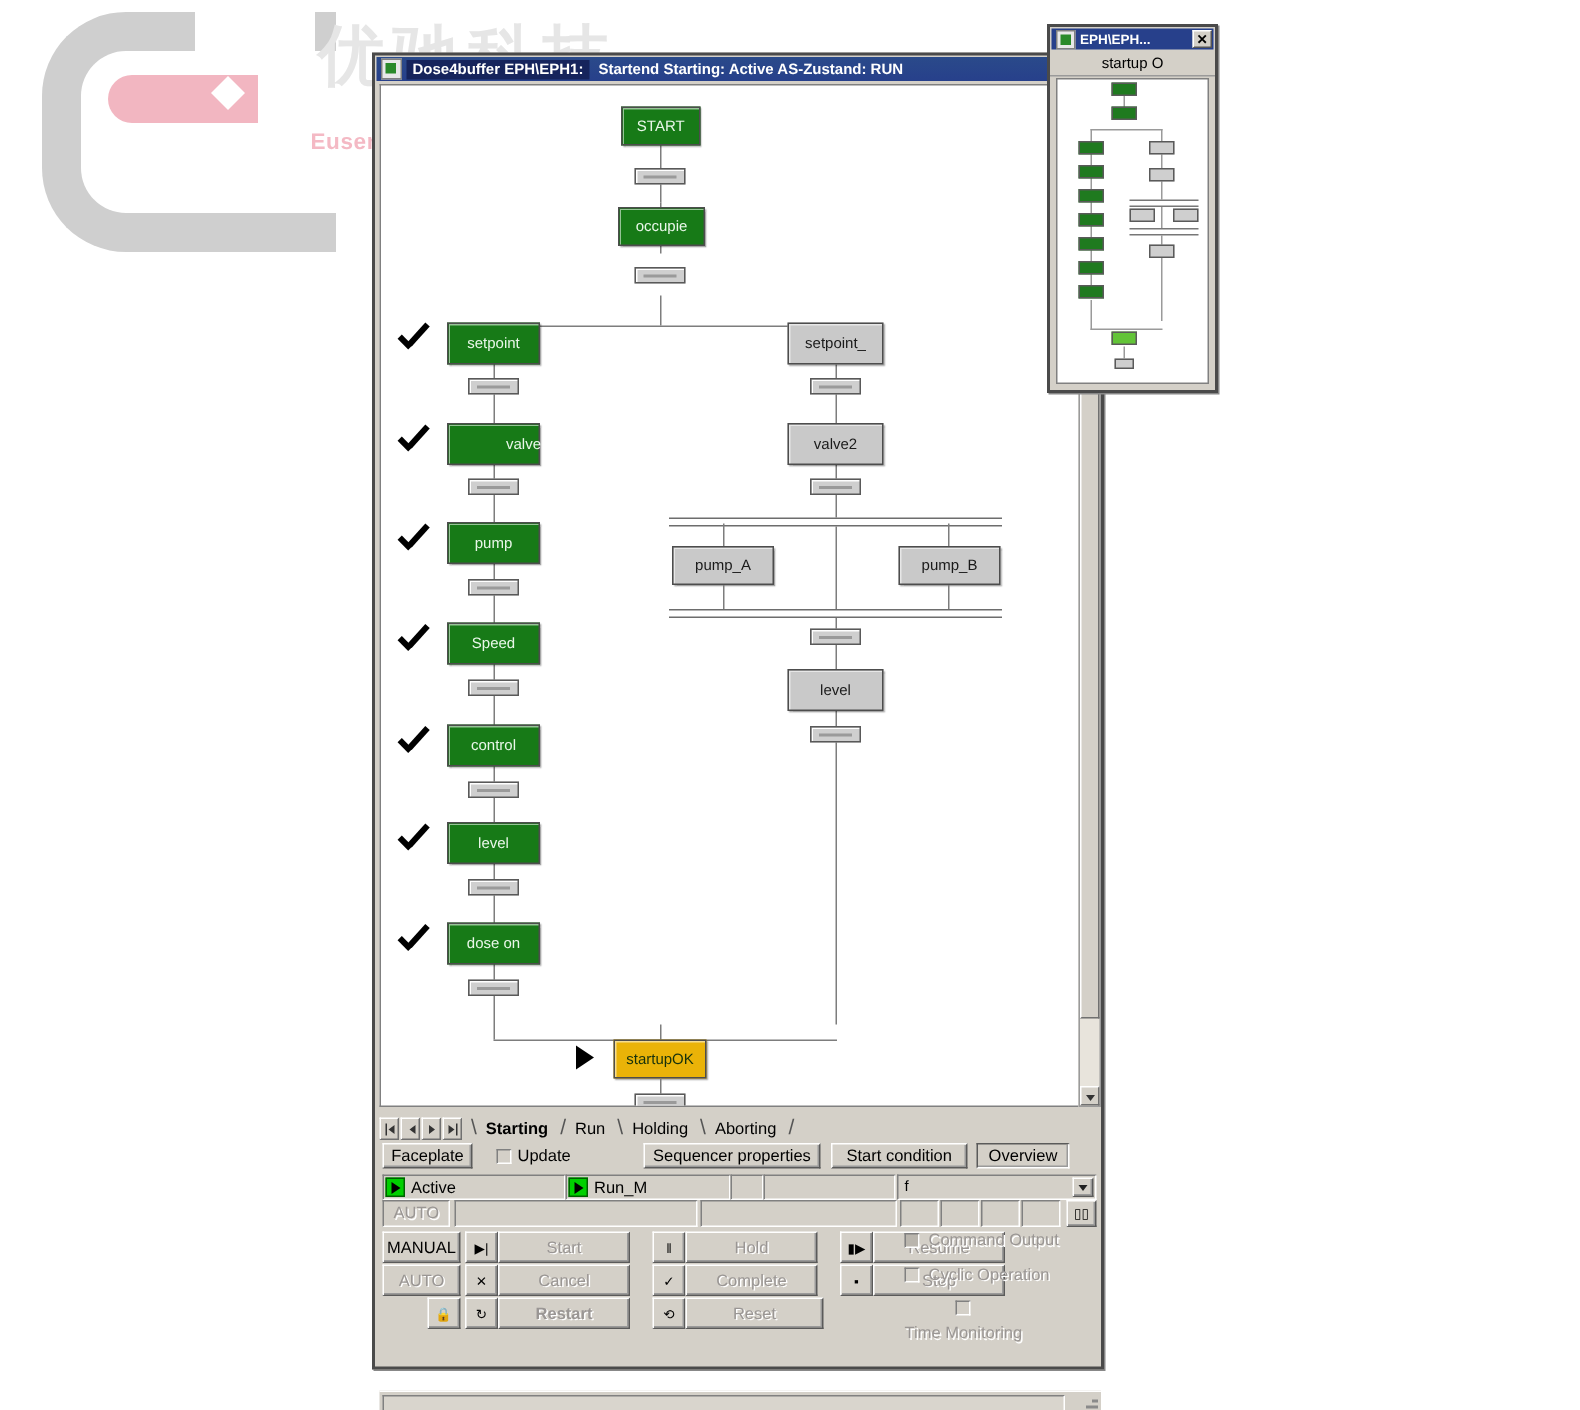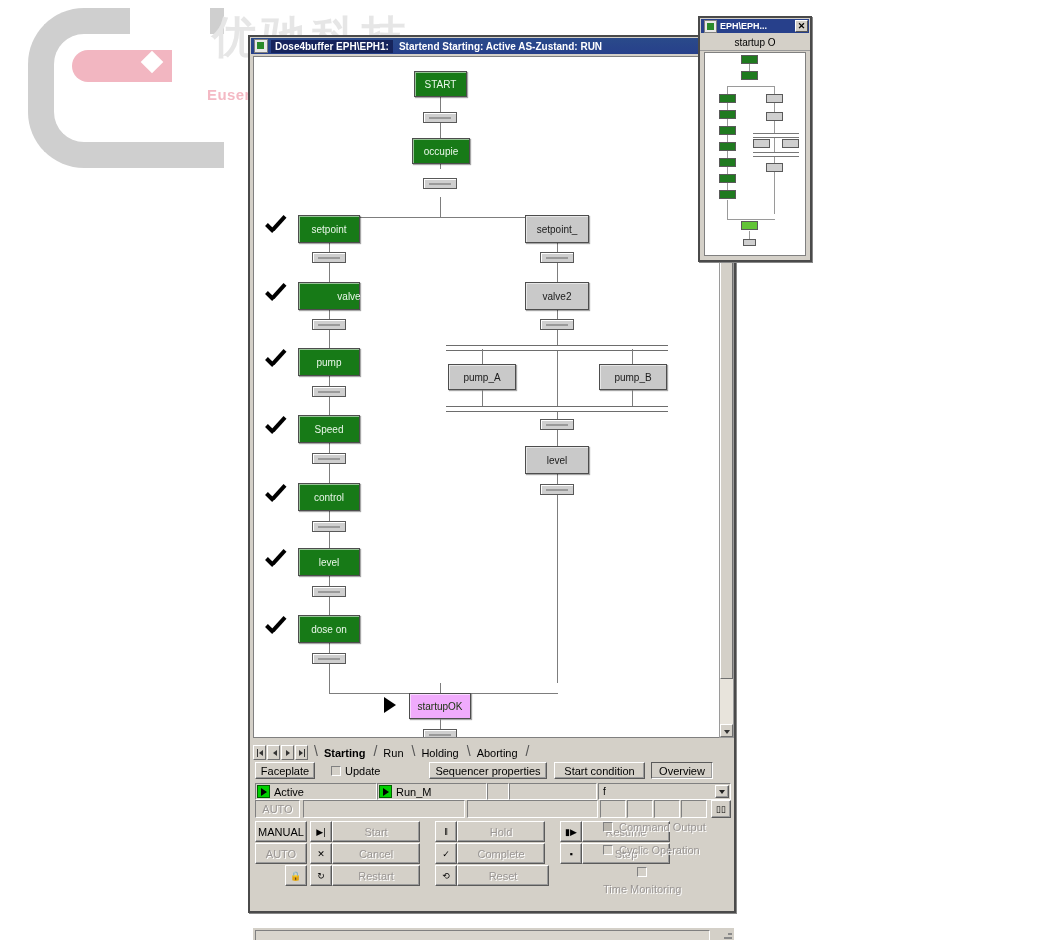--- a/index.html
+++ b/index.html
@@ -44,21 +44,21 @@
 
   
   #chart-area{position:absolute;left:3px;top:19px;width:466px;height:682px;
       background:#fff;border:1px solid #808080;border-right:none;box-sizing:border-box;overflow:hidden;}
   #chart-inner{position:relative;width:100%;height:100%;}
 
   .node{position:absolute;box-sizing:border-box;display:flex;align-items:center;
       justify-content:center;font-size:10px;white-space:nowrap;
       border:1px solid #4d4d4d;box-shadow:inset 1px 1px 0 rgba(255,255,255,.55),1px 1px 1px rgba(0,0,0,.35);}
   .node.green{background:#177a17;color:#e9f7e9;}
-  .node.lgreen{background:#f0abfc;color:#17320c;}
+  .node.lgreen{background:#eab308;color:#17320c;}
   .node.grey{background:#c9c9c9;color:#1a1a1a;}
 
   .trans{position:absolute;box-sizing:border-box;background:#cfcfcf;
       border:1px solid #595959;height:11px;width:34px;
       box-shadow:inset 1px 1px 0 #fff;}
   .trans:after{content:"";position:absolute;left:5px;top:4px;right:5px;height:2px;
       background:#9a9a9a;}
 
   .vline{position:absolute;width:1px;background:#7d7d7d;}
   .hline{position:absolute;height:1px;background:#7d7d7d;}
@@ -352,21 +352,21 @@
       <div class="btn" style="position:absolute;left:202px;top:22px;width:88px;height:21px;">
           <span class="disabled">Complete</span>
         </div>
       <div class="btn" style="position:absolute;left:305px;top:22px;width:22px;height:21px;font-size:9px;">▪</div>
       <div class="btn" style="position:absolute;left:327px;top:22px;width:88px;height:21px;">
           <span class="disabled">Stop</span>
         </div>
 
       <div class="btn" style="position:absolute;left:30px;top:44px;width:22px;height:21px;font-size:9px;">🔒</div>
       <div class="btn" style="position:absolute;left:55px;top:44px;width:22px;height:21px;font-size:9px;">↻</div>
-      <div class="btn" style="position:absolute;left:77px;top:44px;width:88px;height:21px;">
+      <div class="btn" style="position:absolute;left:77px;top:44px;width:88px;height:21px;font-weight:bold;">
           <span class="disabled">Restart</span>
         </div>
       <div class="btn" style="position:absolute;left:180px;top:44px;width:22px;height:21px;font-size:9px;">⟲</div>
       <div class="btn" style="position:absolute;left:202px;top:44px;width:92px;height:21px;">
           <span class="disabled">Reset</span>
         </div>
     </div>
 
     <div style="position:absolute;left:350px;top:58px;width:130px;height:72px;">
       <div style="position:absolute;left:0;top:2px;display:flex;align-items:center;gap:6px;">

